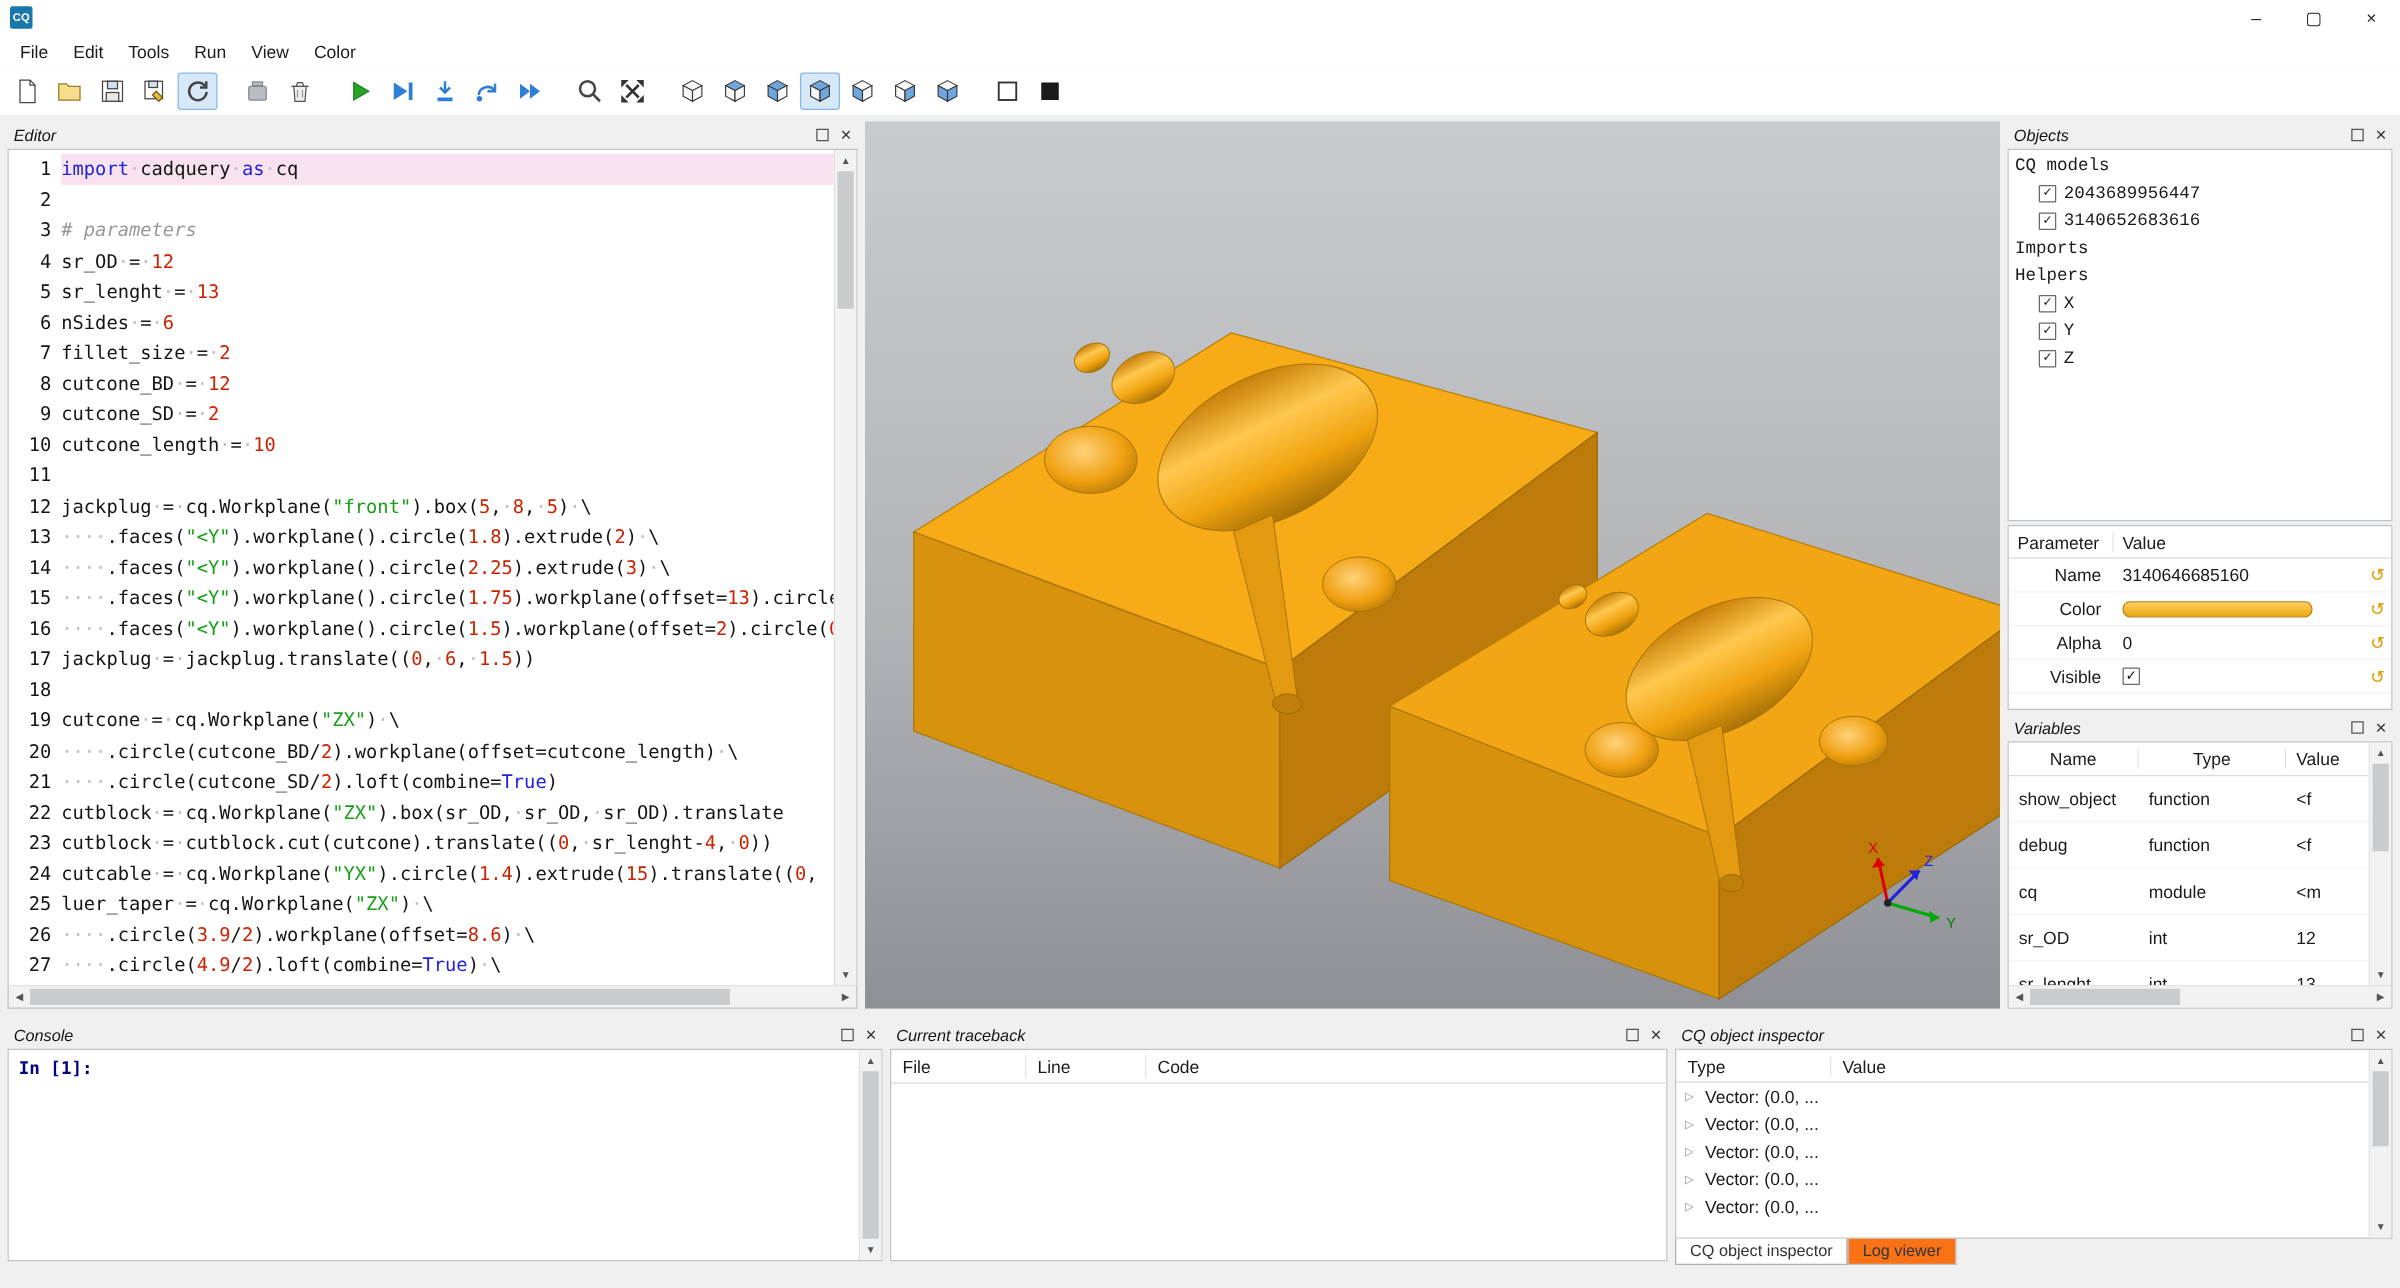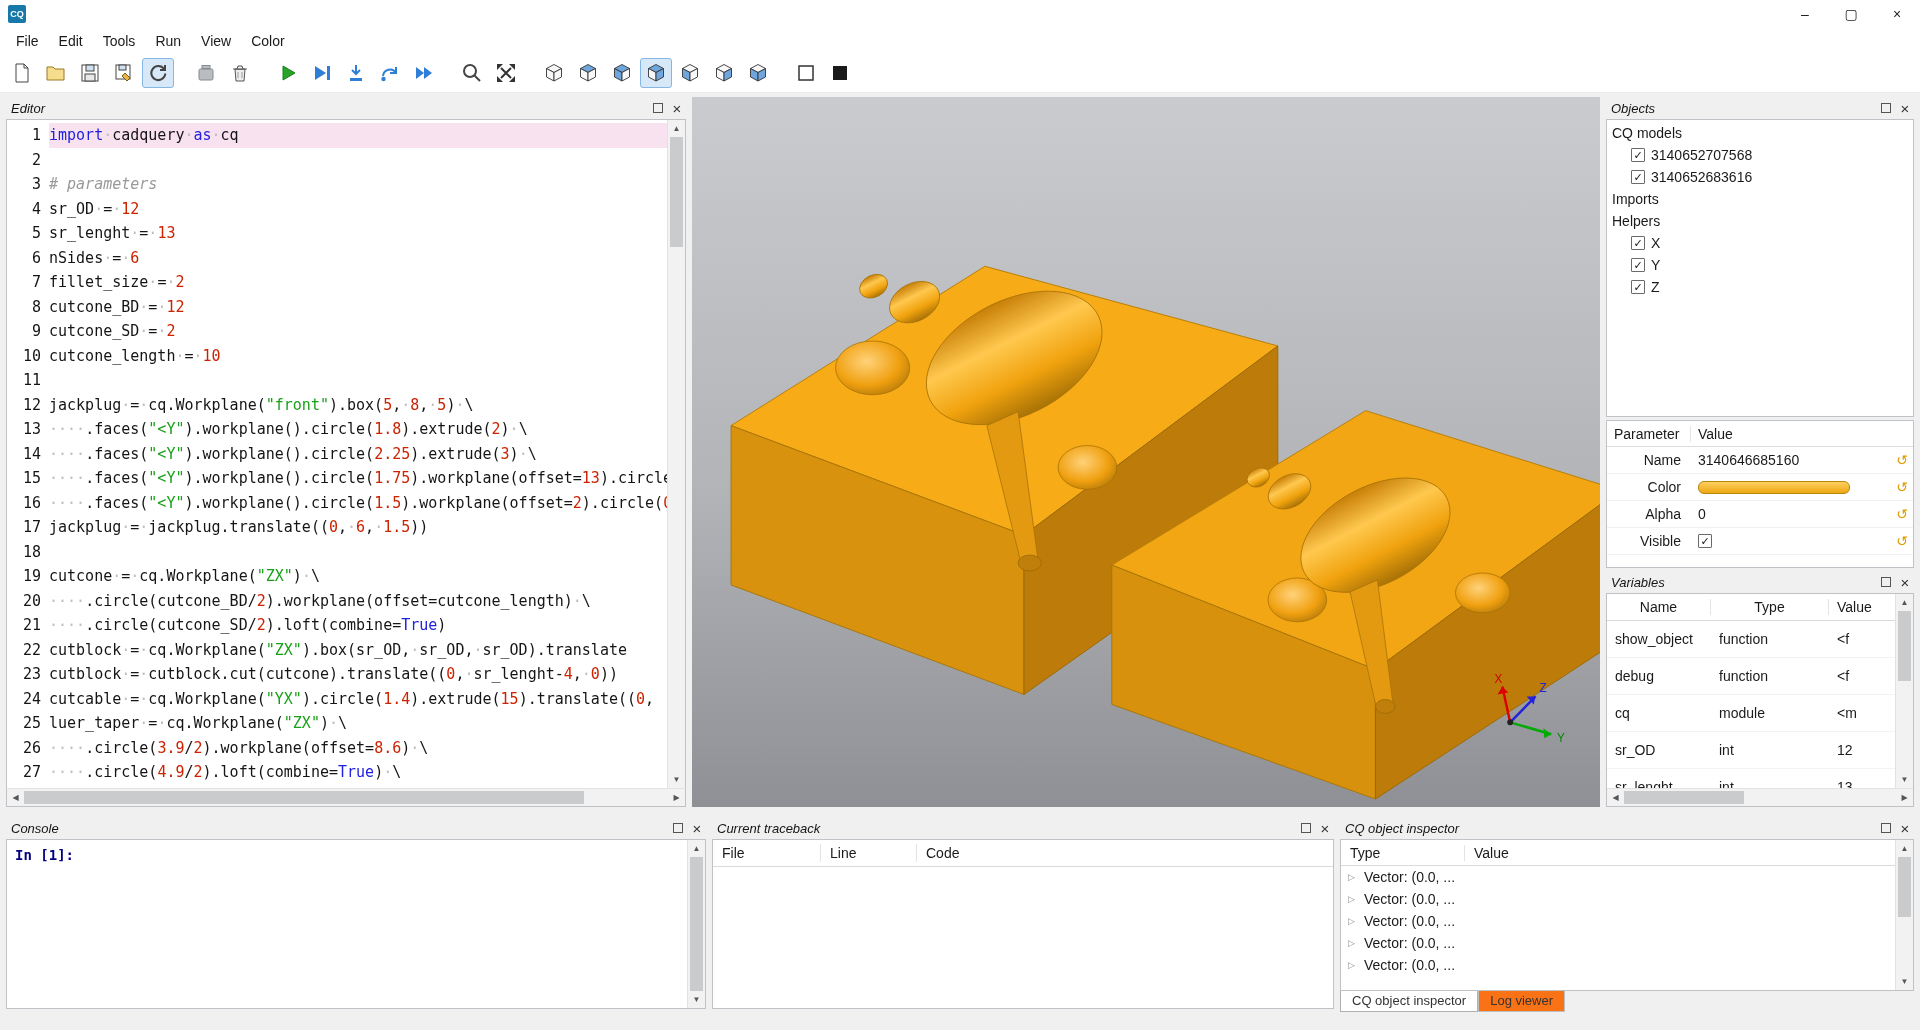--- a/index.html
+++ b/index.html
@@ -64,21 +64,21 @@
   .editor-hscroll{border:1px solid #bfc3c7;border-top:1px solid #e2e2e2;}
 
   
   .viewport{flex:1;min-width:0;position:relative;}
   .viewport svg{width:100%;height:100%;display:block;}
 
   
   .rightcol{width:308px;flex:none;display:flex;flex-direction:column;gap:3px;}
   .objects-dock{height:320px;flex:none;}
   .objects-box{flex:1;overflow:hidden;padding:2px 0;}
-  .tree-item{height:22px;display:flex;align-items:center;gap:6px;font-size:14px;padding-left:5px;}
+  .tree-item{height:22px;display:flex;align-items:center;gap:6px;font-size:14px;padding-left:5px;font-family:Liberation Mono, monospace;}
   .tree-item.lvl1{padding-left:24px;}
   .cb{width:14px;height:14px;border:1px solid #6a6a6a;background:#fff;font-size:11px;line-height:12px;text-align:center;color:#111;flex:none;box-sizing:border-box;border-radius:1px;}
 
   
   .param-box{height:146px;flex:none;display:flex;flex-direction:column;font-size:14px;overflow:hidden;}
   .param-headers{display:flex;height:25px;align-items:center;border-bottom:1px solid #dcdcdc;flex:none;}
   .param-headers .th{padding-left:7px;}
   .param-headers .th:first-child{width:84px;flex:none;border-right:1px solid #e4e4e4;box-sizing:border-box;}
   .prow{display:flex;height:26px;align-items:center;border-bottom:1px solid #f1f1f1;}
   .plabel{width:84px;flex:none;text-align:right;padding-right:10px;box-sizing:border-box;}
@@ -440,21 +440,21 @@
             <span class="float-icon"></span>
             <span class="close-icon">×</span>
           </span>
         </div>
         <div class="boxed objects-box">
             <div class="tree-item lvl0">
               <span>CQ models</span>
             </div>
             <div class="tree-item lvl1">
               <span class="cb on">✓</span>
-              <span>3140652707568</span>
+              <span>2043689956447</span>
             </div>
             <div class="tree-item lvl1">
               <span class="cb on">✓</span>
               <span>3140652683616</span>
             </div>
             <div class="tree-item lvl0">
               <span>Imports</span>
             </div>
             <div class="tree-item lvl0">
               <span>Helpers</span>

